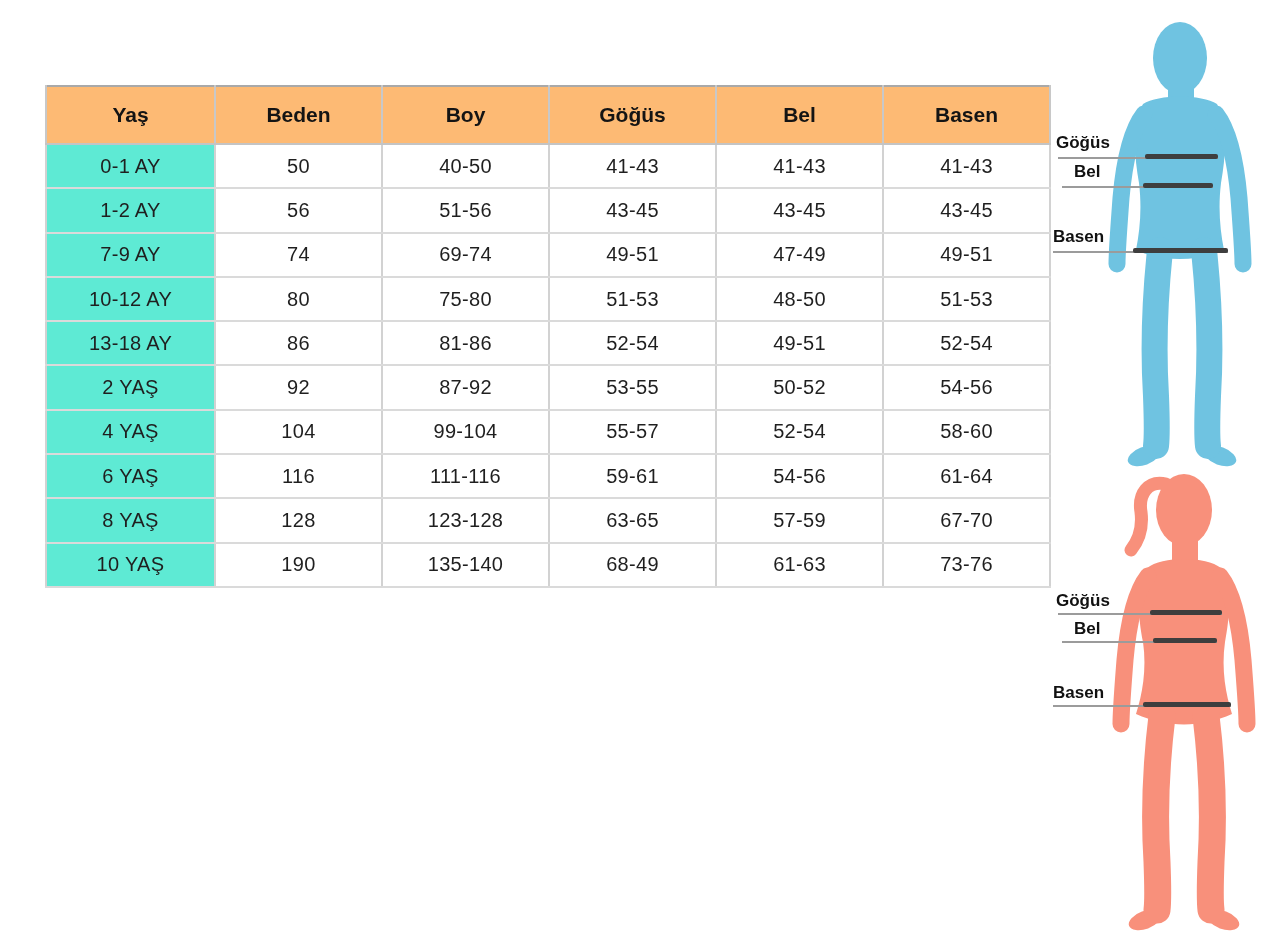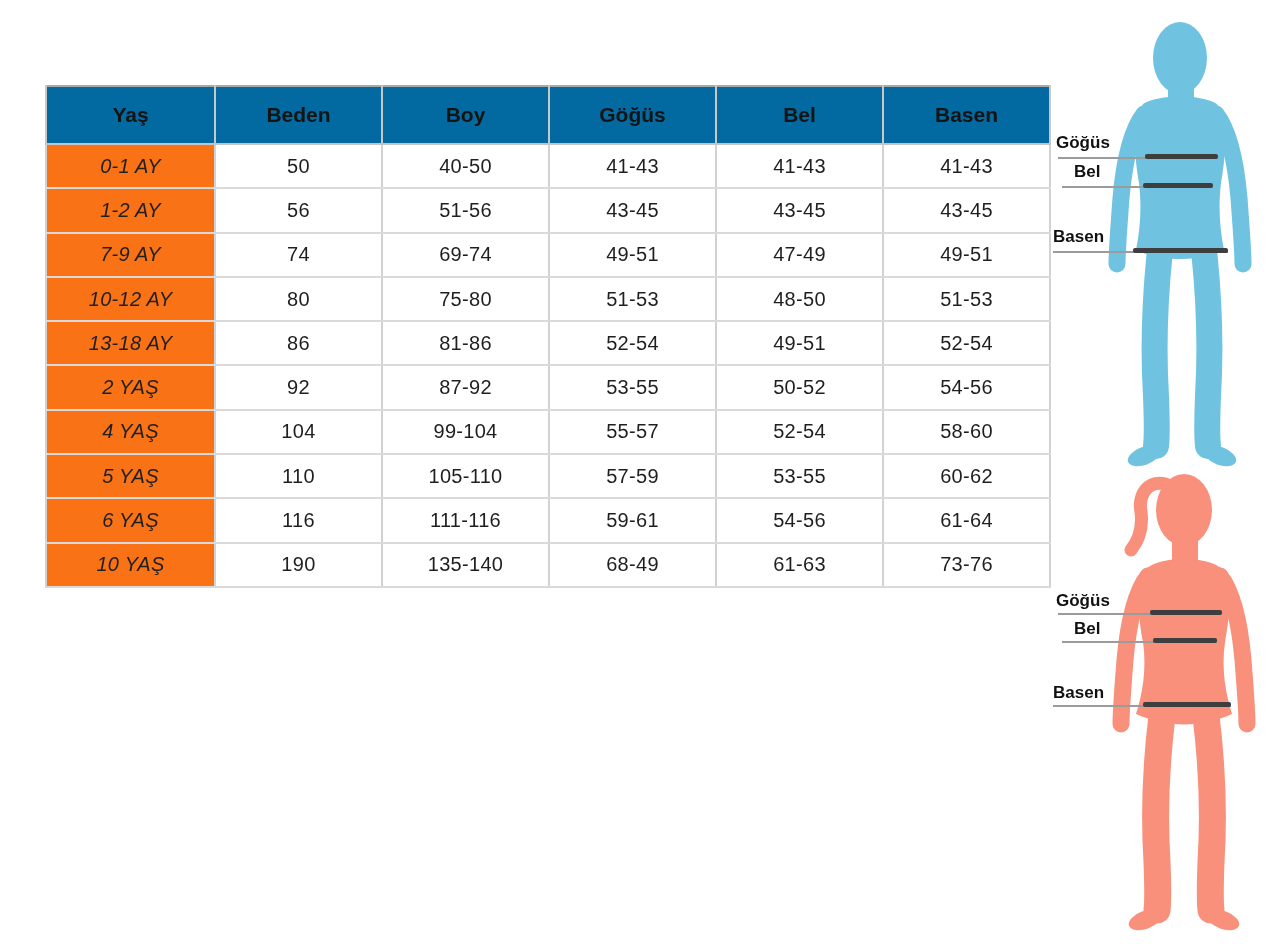--- a/index.html
+++ b/index.html
@@ -7,33 +7,33 @@
     width:1280px;height:948px;background:#ffffff;position:relative;overflow:hidden;
     font-family:"Liberation Sans",sans-serif;
   }
   
   .size-table{
     position:absolute;left:45px;top:85px;width:1004px;
     border-collapse:collapse;table-layout:fixed;
     border:2px solid #a9a9a9;
   }
   .size-table th{
-    height:54px;background:#0369a1;color:#141414;
+    height:54px;background:#fdba74;color:#141414;
     font-size:21px;font-weight:bold;text-align:center;
     border-left:2px solid #c8c8c8;border-right:2px solid #c8c8c8;
     border-bottom:2px solid #c4c4c4;
   }
   .size-table td{
     height:40.3px;background:#ffffff;color:#1f1f1f;
     font-size:20px;text-align:center;vertical-align:middle;
     border-left:2px solid #d2d2d2;border-right:2px solid #d2d2d2;
     border-top:2px solid #dadada;border-bottom:2px solid #dadada;
     letter-spacing:0.3px;
   }
-  .size-table td:first-child{background:#f97316;font-style:italic;}
+  .size-table td:first-child{background:#5eead4;}
   
   .fig{position:absolute;}
   .m-label{
     position:absolute;font-size:17px;font-weight:bold;color:#111111;
     white-space:nowrap;line-height:1;
   }
   .thin-line{position:absolute;height:2px;background:#9b9b9b;}
   .thick-line{position:absolute;height:5px;background:#3e3e3e;border-radius:2px;}
 </style>
 </head>
@@ -109,34 +109,34 @@
       </tr>
       <tr>
         <td>4 YAŞ</td>
         <td>104</td>
         <td>99-104</td>
         <td>55-57</td>
         <td>52-54</td>
         <td>58-60</td>
       </tr>
       <tr>
-        <td>5 YAŞ</td>
-        <td>110</td>
-        <td>105-110</td>
-        <td>57-59</td>
-        <td>53-55</td>
-        <td>60-62</td>
-      </tr>
-      <tr>
         <td>6 YAŞ</td>
         <td>116</td>
         <td>111-116</td>
         <td>59-61</td>
         <td>54-56</td>
         <td>61-64</td>
+      </tr>
+      <tr>
+        <td>8 YAŞ</td>
+        <td>128</td>
+        <td>123-128</td>
+        <td>63-65</td>
+        <td>57-59</td>
+        <td>67-70</td>
       </tr>
       <tr>
         <td>10 YAŞ</td>
         <td>190</td>
         <td>135-140</td>
         <td>68-49</td>
         <td>61-63</td>
         <td>73-76</td>
       </tr>
     </tbody>

